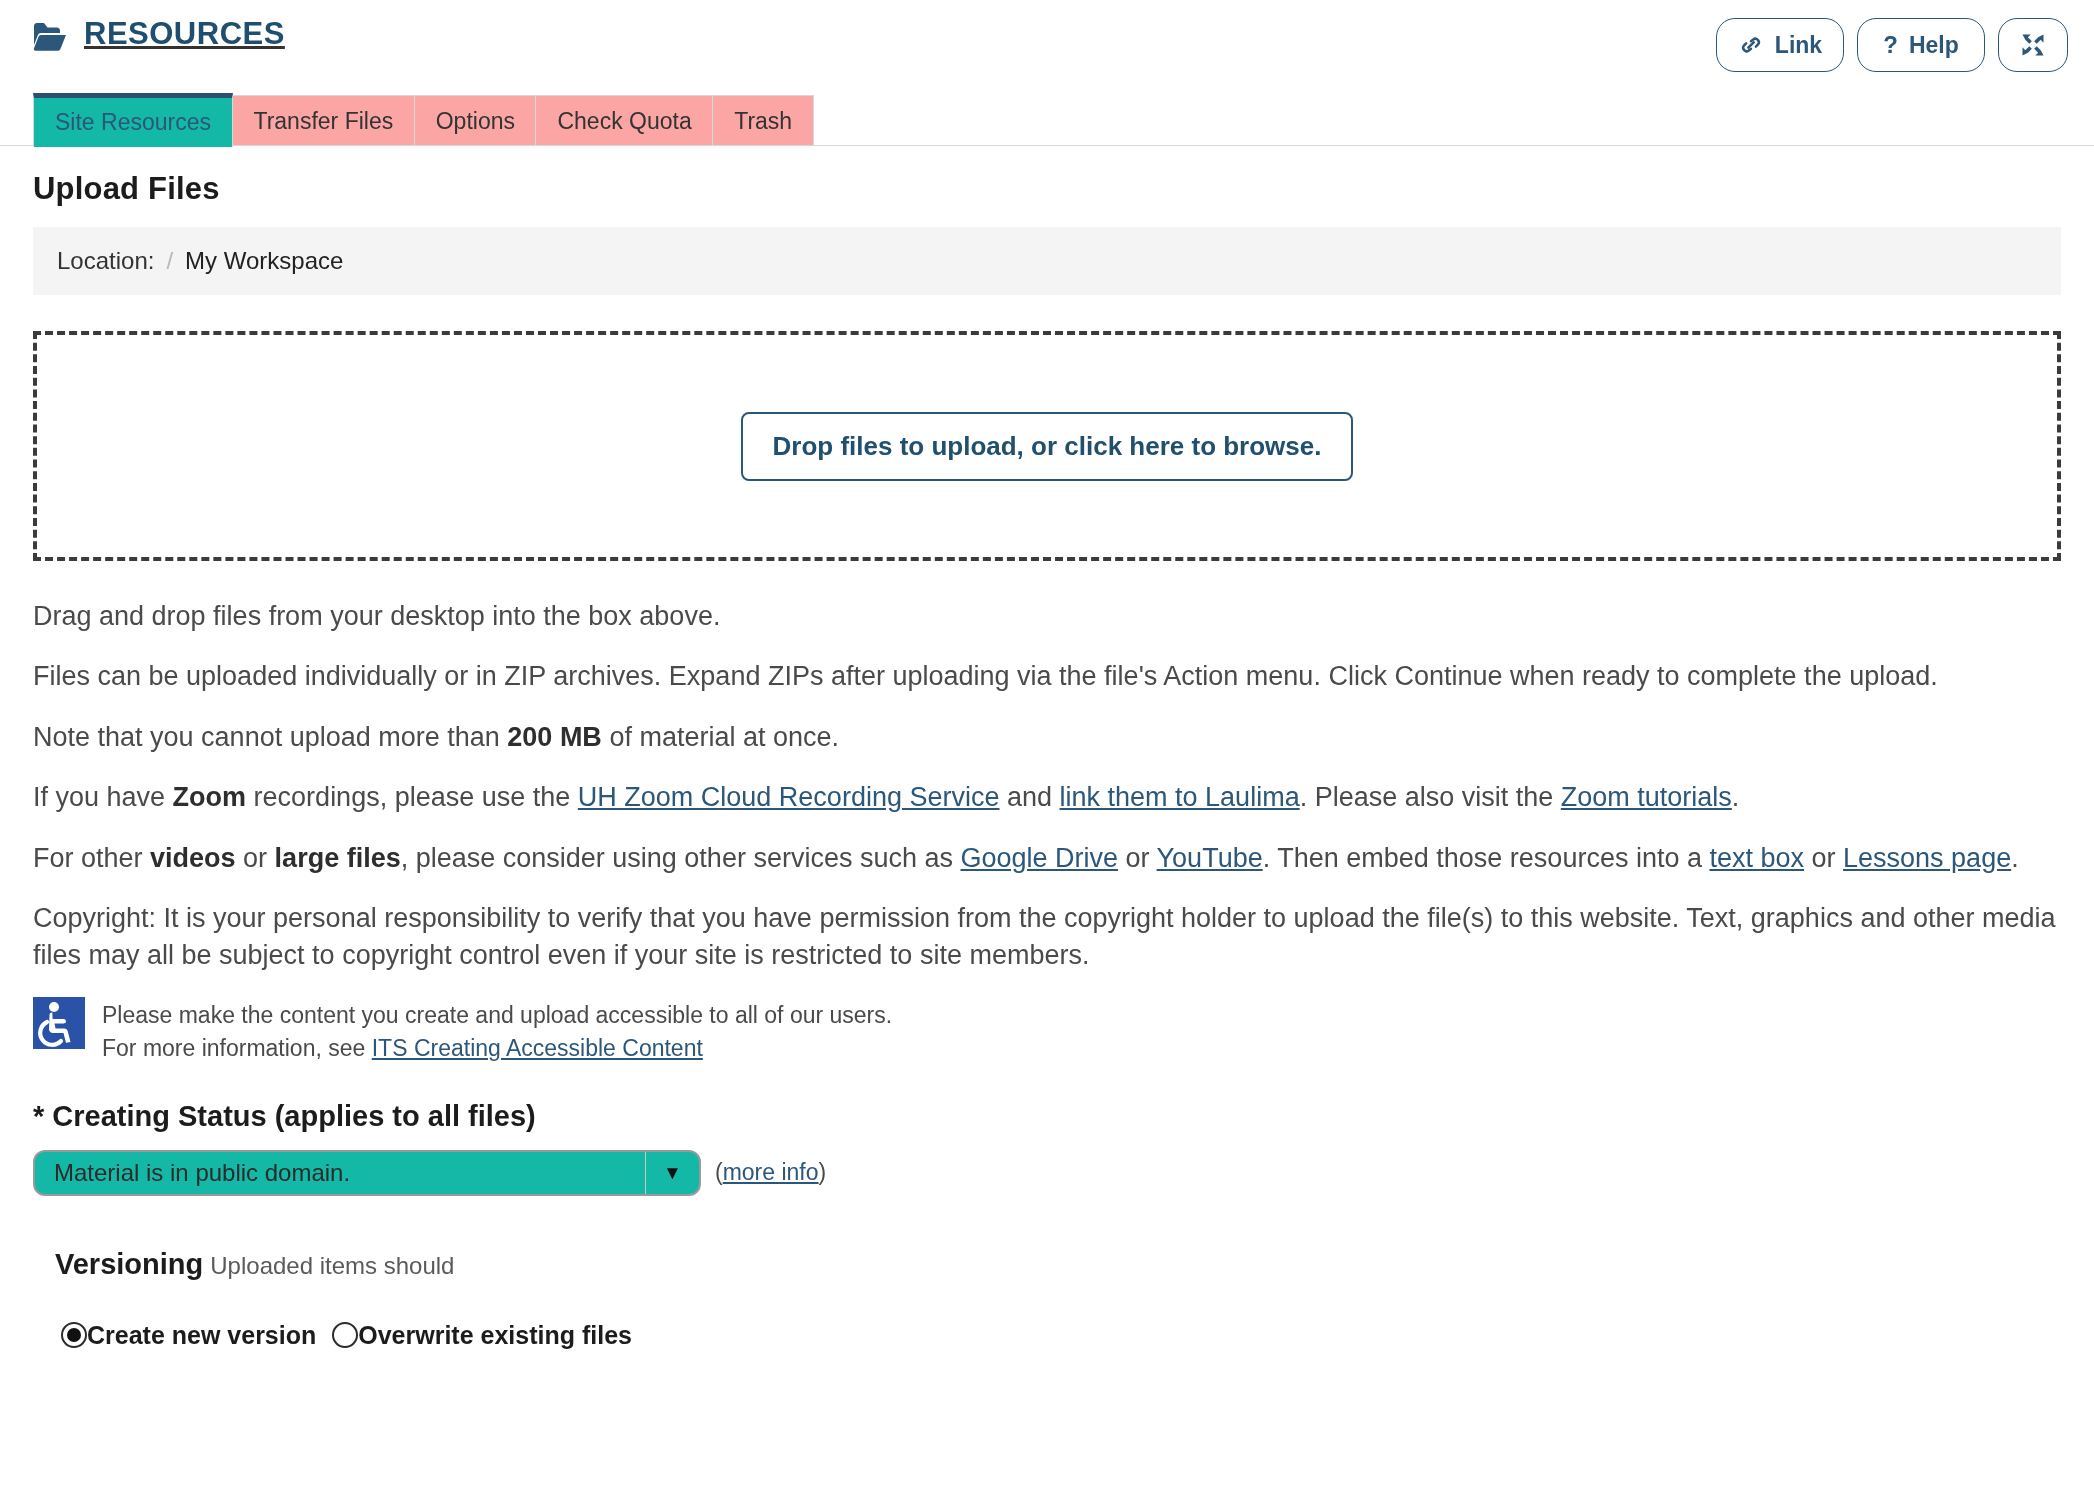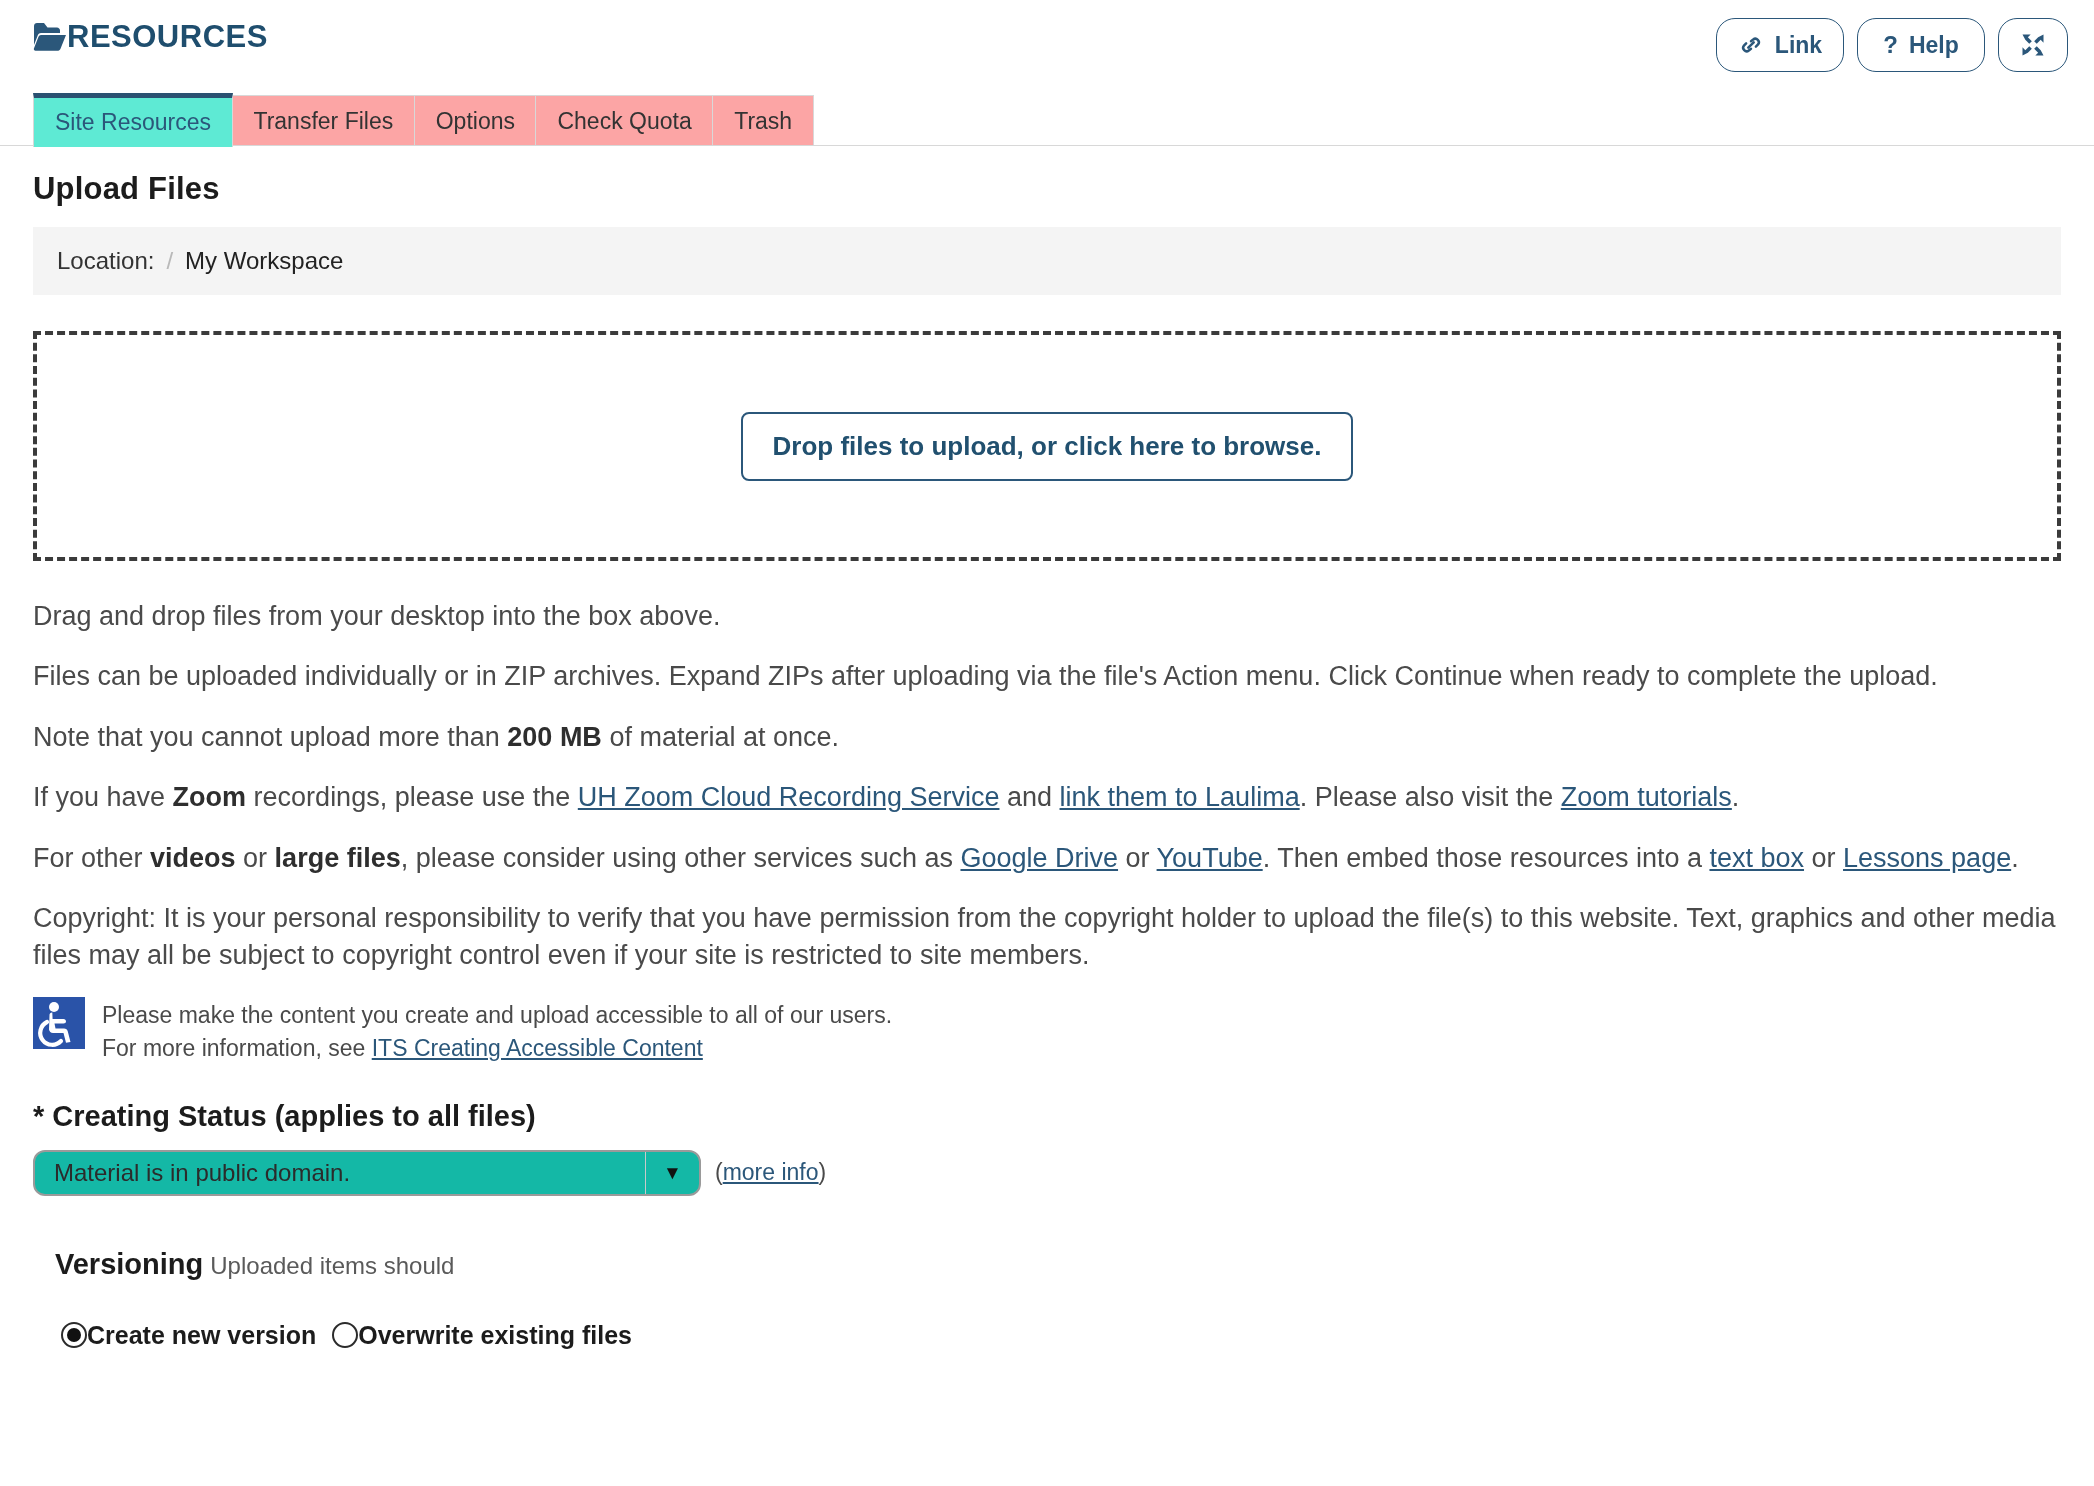--- a/index.html
+++ b/index.html
@@ -12,21 +12,21 @@
     overflow: hidden;
   }
   .page { position: relative; width: 2094px; height: 1486px; background:#fff; }
 
   
   .app-header {
     display: flex; align-items: flex-start;
     padding: 18px 26px 0 33px;
     height: 88px;
   }
-  .title-wrap { display: flex; align-items: flex-end; flex: 1 1 auto; }
+  .title-wrap { display: flex; align-items: flex-start; gap: 17px; flex: 1 1 auto; text-decoration: underline; }
   .folder-icon { width: 34px; height: 30px; display:block; flex: none; margin-top: 4px;}
   .app-title {
     font-size: 31px; font-weight: bold; letter-spacing: 0.5px;
     color: #1f4e6e; line-height: 1;
   }
   .header-actions { display: flex; gap: 13px; align-items: flex-start; padding-top: 0px;}
   .hbtn {
     border: 1.5px solid #2b577a; border-radius: 19px;
     background: #fff; color: #2b577a;
     font-size: 23px; font-weight: 600;
@@ -52,21 +52,21 @@
     height: 50px; line-height: 50px;
     font-size: 23px; color: #333;
     background: #fca5a5;
     border: 1.5px solid #d8d8d8;
     border-bottom: none;
     margin-right: -1.5px;
     cursor: pointer;
     white-space: nowrap;
   }
   .tab.active {
-    background: #5eead4;
+    background: #14b8a6;
     color: #2b577a;
     border-top: 5px solid #2a5171;
     height: 54px; line-height: 48px;
     margin-bottom: -1.5px;
     z-index: 2;
   }
 
   
   .content { padding: 0 33px; }
   .page-heading {

